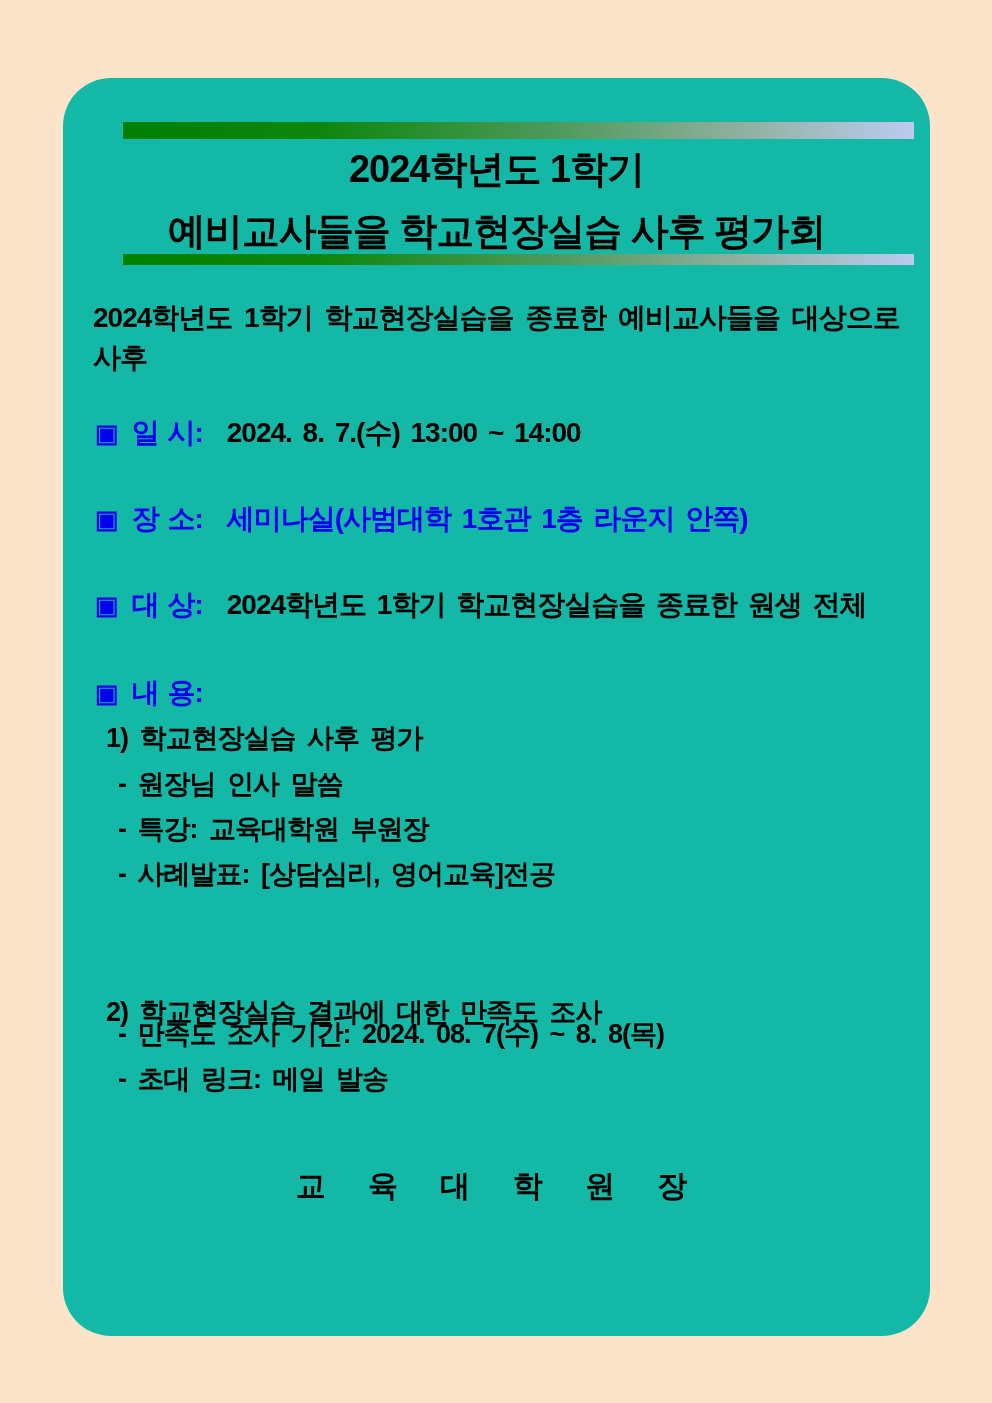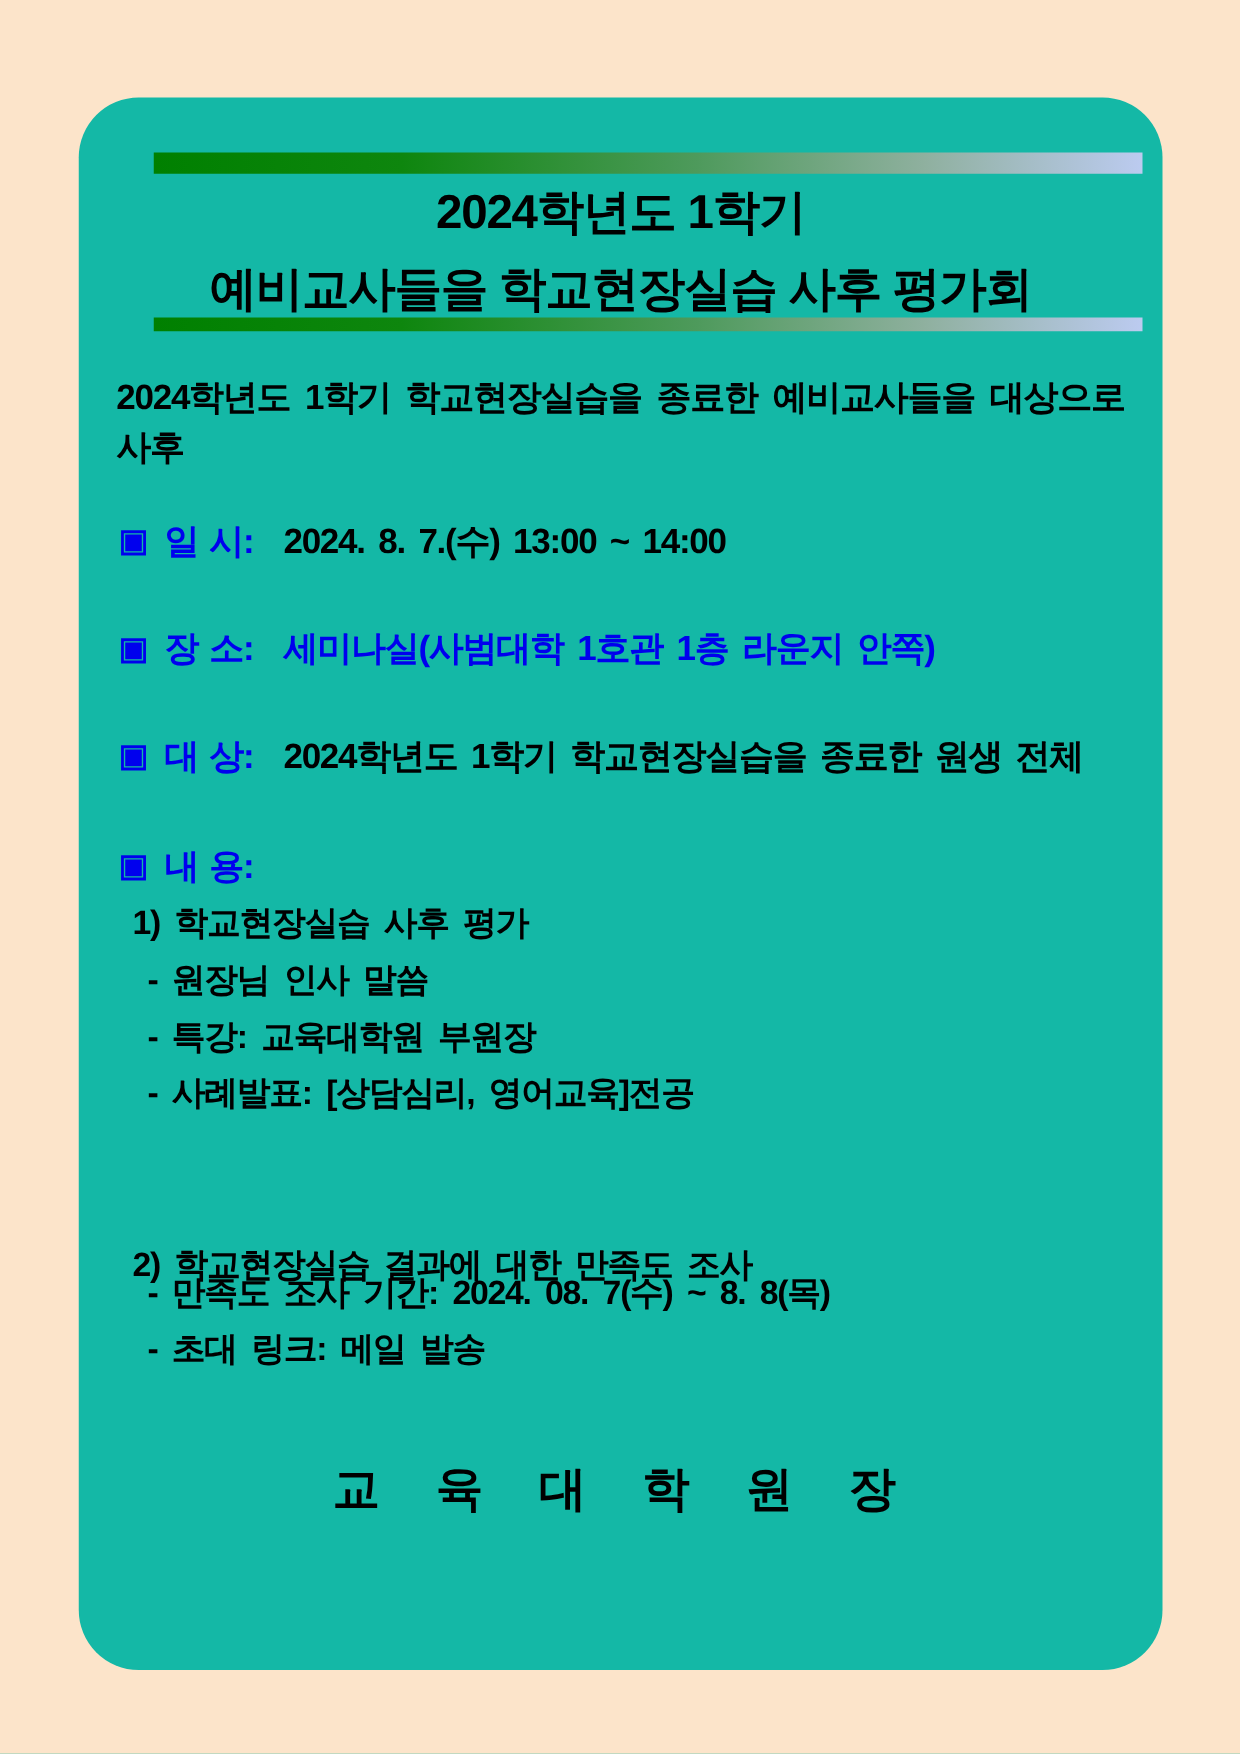--- a/index.html
+++ b/index.html
@@ -106,21 +106,21 @@
     text-align: center;
     font-size: 28px;
     font-weight: bold;
   }
   .signature {
     position: absolute;
     left: 0;
     top: 1088px;
     width: 100%;
     text-align: center;
-    font-size: 38px;
+    font-size: 30px;
     font-weight: bold;
     letter-spacing: 10px;
     word-spacing: 14px;
     white-space: nowrap;
   }
 </style>
 </head>
 <body>
 
 <div class="card">

